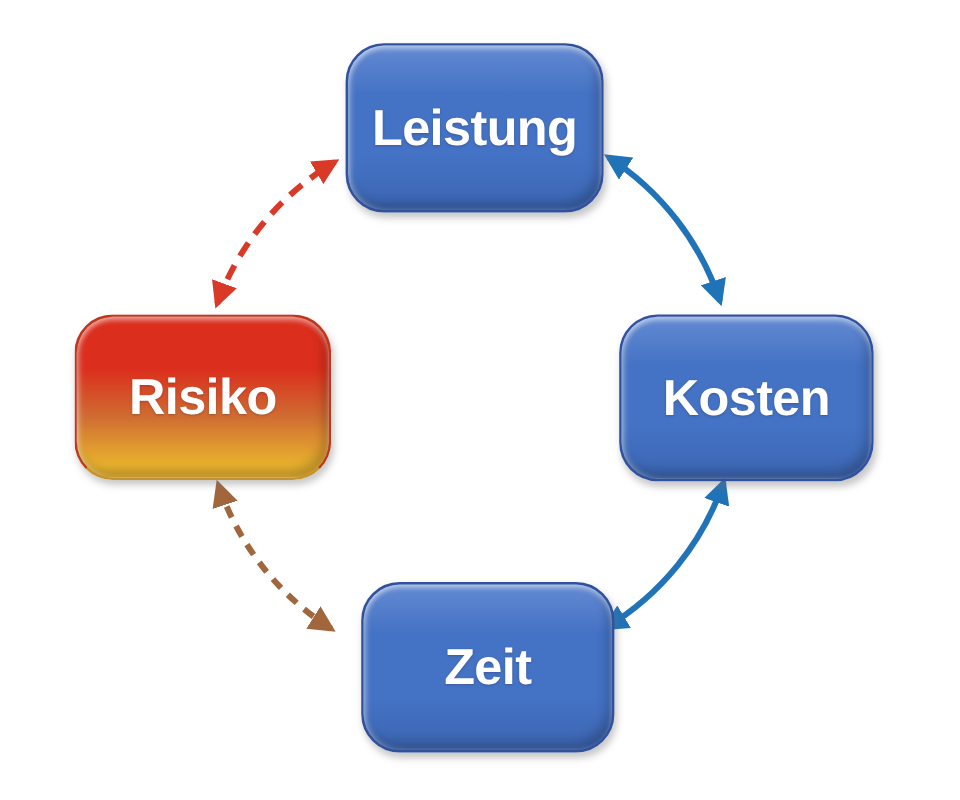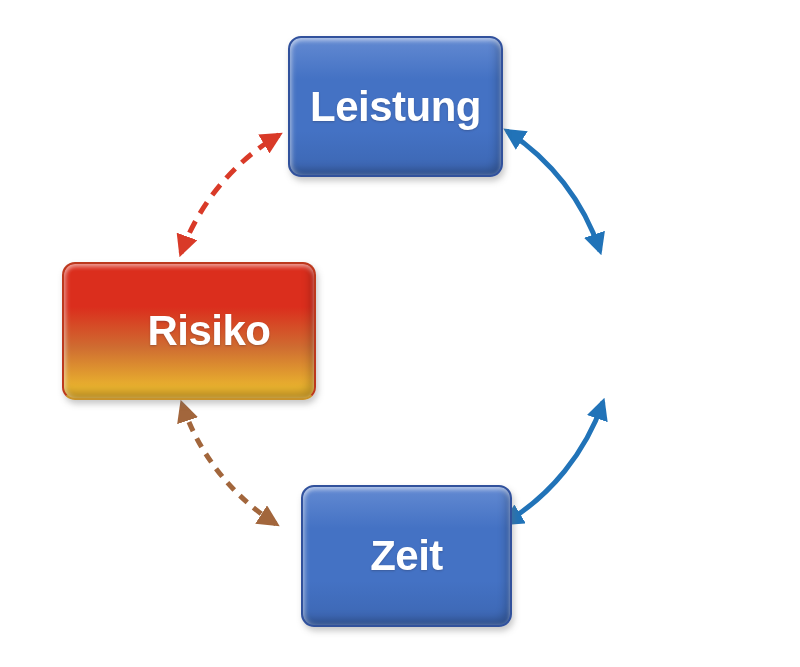--- a/index.html
+++ b/index.html
@@ -22,21 +22,21 @@
     width: 800px;
     height: 667px;
     z-index: 1;
   }
   .node {
     position: absolute;
     z-index: 2;
     display: flex;
     align-items: center;
     justify-content: center;
-    border-radius: 13px;
+    border-radius: 32px;
     font-weight: 700;
     font-size: 42px;
     letter-spacing: -0.5px;
     color: var(--text, #ffffff);
     text-shadow: 0 1px 2px rgba(40,40,60,0.30);
     box-shadow:
       inset 0 3px 4px rgba(255,255,255,0.45),
       inset 3px 0 4px rgba(255,255,255,0.25),
       inset -4px -6px 9px rgba(0,0,0,0.22),
       2px 4px 6px rgba(110,110,110,0.38);
@@ -59,21 +59,21 @@
       var(--risiko_gold, #e9b22e) 100%);
     border: 2px solid;
     border-color: var(--risiko_border_top, #bc381d)
                   var(--risiko_border_top, #bc381d)
                   var(--risiko_border_bottom, #c8922a)
                   var(--risiko_border_top, #bc381d);
   }
   .node-leistung { left: 288px; top: 36px;  width: 211px; height: 137px; }
   .node-kosten   { left: 516px; top: 262px; width: 208px; height: 135px; }
   .node-zeit     { left: 301px; top: 485px; width: 207px; height: 138px; }
-  .node-risiko   { left: 62px;  top: 262px; width: 210px; height: 134px; padding-left: 40px; }
+  .node-risiko   { left: 62px;  top: 262px; width: 210px; height: 134px; }
 
   .edge { fill: none; stroke-linecap: butt; }
   .edge-solid  { stroke-width: 5; }
   .edge-dashed-red   { stroke-width: 5; stroke-dasharray: 13 9; }
   .edge-dashed-brown { stroke-width: 5; stroke-dasharray: 10 8; }
 </style>
 </head>
 <body>
 
 <div class="canvas">
@@ -97,20 +97,23 @@
 
     <path class="edge edge-solid" d="M 603 402 A 228 228 0 0 1 505 523" marker-start="url(#ah-blue)" marker-end="url(#ah-blue)" stroke="#2173b8"></path>
 
     <path class="edge edge-dashed-brown" d="M 276 524 A 228 228 0 0 1 182 404" marker-start="url(#ah-brown)" marker-end="url(#ah-brown)" stroke="#a2663c"></path>
   </svg>
 
   <div class="node node-blue node-leistung">
     <span>Leistung</span>
   </div>
 
+  <div class="node node-blue node-kosten">
+    <span>Kosten</span>
+  </div>
 
   <div class="node node-blue node-zeit">
     <span>Zeit</span>
   </div>
 
   <div class="node node-risiko">
     <span>Risiko</span>
   </div>
 
 </div>

